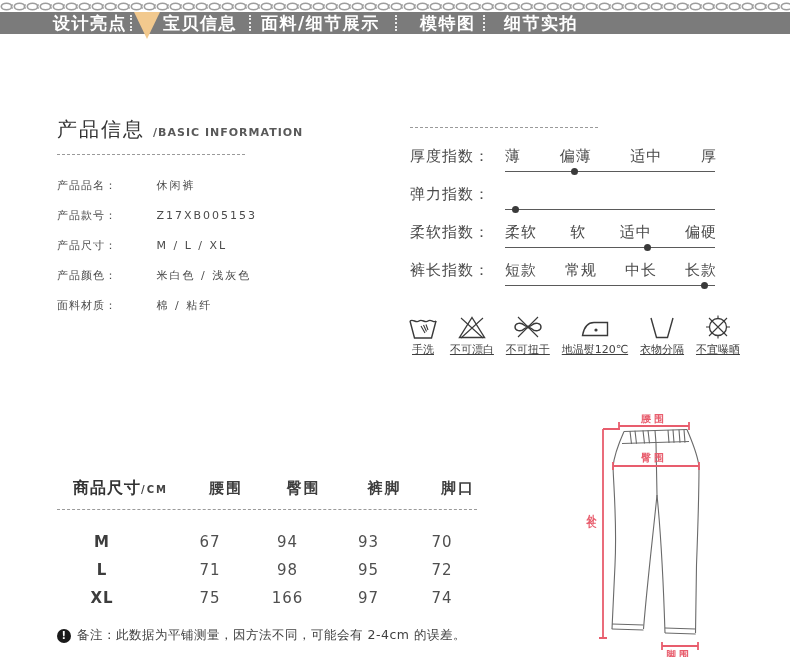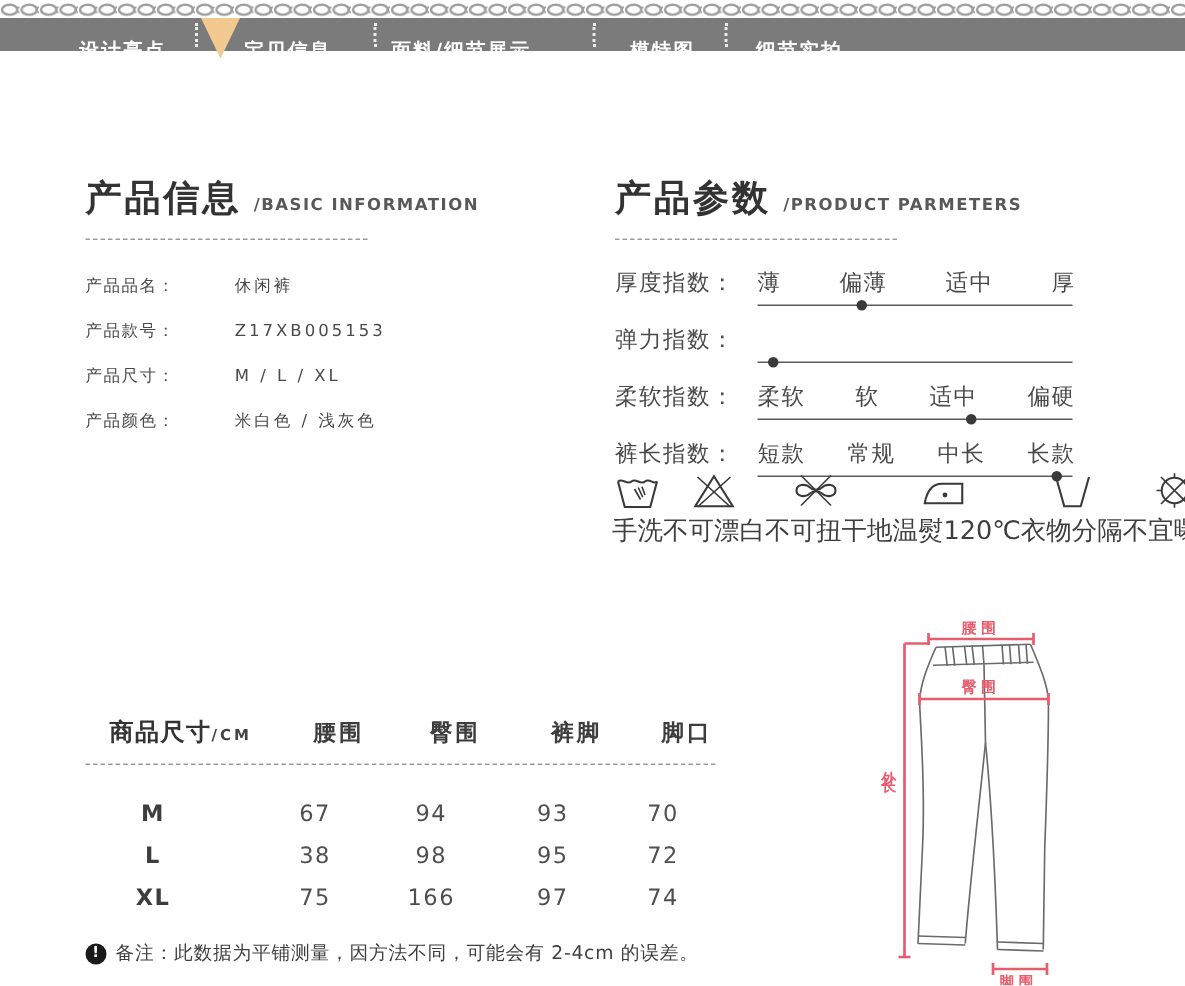--- a/index.html
+++ b/index.html
@@ -4,31 +4,31 @@
 <style>
   html,body{margin:0;padding:0;background:#fff;}
   .page{position:relative;width:790px;height:657px;background:#fff;overflow:hidden;
         font-family:"DejaVu Sans","Liberation Sans",sans-serif;color:#4a4a4a;}
 
   
   .chain{position:absolute;top:2px;left:0;width:790px;height:9px;display:block;}
 
   
   .navbar{position:absolute;top:12px;left:0;width:790px;height:22px;background:#7b7b7b;}
-  .tab{position:absolute;top:12px;line-height:22px;color:#fff;font-weight:bold;font-size:13px;
+  .tab{position:absolute;top:0;line-height:22px;color:#fff;font-weight:bold;font-size:17px;
        letter-spacing:1.5px;white-space:nowrap;cursor:pointer;}
   .t1{left:53px}.t2{left:163px}.t3{left:261px}.t4{left:420px}.t5{left:504px}
   .vsep{position:absolute;top:3px;height:16px;border-left:2px dotted #ececec;}
   .s1{left:130px}.s2{left:249px}.s3{left:395px}.s4{left:483px}
   .pointer{position:absolute;top:0;left:134px;width:0;height:0;z-index:2;
            border-left:13px solid transparent;border-right:13px solid transparent;
            border-top:27px solid #f2c98e;}
 
   
-  .sec-title{font-size:24px;font-weight:bold;color:#333;letter-spacing:2px;}
+  .sec-title{font-size:20px;font-weight:normal;color:#333;letter-spacing:2px;}
   .sec-sub{font-size:11px;color:#595959;letter-spacing:1px;margin-left:3px;font-weight:bold;}
   .dash{margin-top:11px;width:188px;border-top:1px dashed #9a9a9a;height:0;}
 
   
   .basic-info{position:absolute;left:57px;top:116px;width:335px;}
   .info-rows{margin-top:16px;}
   .info-row{height:30px;line-height:30px;font-size:11px;white-space:nowrap;}
   .info-row .lbl{display:inline-block;min-width:96px;color:#4a4a4a;letter-spacing:1px;}
   .info-row .val{color:#4a4a4a;letter-spacing:2px;}
 
@@ -38,21 +38,21 @@
   .param-row{position:relative;height:24px;margin-bottom:14px;}
   .plabel{position:absolute;left:0;top:0;font-size:15px;letter-spacing:1px;line-height:24px;white-space:nowrap;}
   .opts{position:absolute;left:95px;top:0;width:212px;height:24px;display:flex;
         justify-content:space-between;font-size:15px;line-height:24px;letter-spacing:1px;}
   .track{position:absolute;left:95px;top:27px;width:210px;border-top:1px solid #5a5a5a;height:0;}
   .dot{position:absolute;top:24px;width:7px;height:7px;border-radius:50%;background:#3a3a3a;}
 
   
   .care{position:absolute;left:408px;top:314px;width:332px;display:flex;justify-content:space-between;}
   .care-item{display:flex;flex-direction:column;align-items:center;}
-  .care-label{font-size:17px;color:#3f3f3f;margin-top:2px;white-space:nowrap;}
+  .care-label{font-size:11px;color:#3f3f3f;margin-top:2px;white-space:nowrap;text-decoration:underline;}
 
   
   .sizes{position:absolute;left:57px;top:478px;width:420px;}
   .thead{display:grid;grid-template-columns:118px 70px 85px 77px 70px;align-items:baseline;margin-left:16px;}
   .thead .col{text-align:center;font-weight:bold;font-size:15px;letter-spacing:2px;color:#3d3d3d;}
   .thead .c0{text-align:left;}
   .tname{font-size:16px;font-weight:bold;color:#333;letter-spacing:1px;}
   .tunit{font-size:10px;font-weight:bold;color:#444;}
   .tdash{margin-top:10px;width:420px;border-top:1px dashed #9a9a9a;height:0;}
   .trows{margin-top:18px;}
@@ -119,28 +119,28 @@
         <span class="val">Z17XB005153</span>
       </div>
       <div class="info-row">
         <span class="lbl">产品尺寸：</span>
         <span class="val">M / L / XL</span>
       </div>
       <div class="info-row">
         <span class="lbl">产品颜色：</span>
         <span class="val">米白色 / 浅灰色</span>
       </div>
+      <div class="info-row">
+        <span class="lbl">面料材质：</span>
+        <span class="val">棉 / 粘纤</span>
+      </div>
     </div>
   </section>
 
   <section class="params">
-    <div>
-      <span class="sec-title">产品参数</span>
-      <span class="sec-sub">/PRODUCT PARMETERS</span>
-    </div>
     <div class="dash"></div>
     <div class="param-rows">
       <div class="param-row">
         <span class="plabel">厚度指数：</span>
         <div class="opts">
           <span>薄</span>
           <span>偏薄</span>
           <span>适中</span>
           <span>厚</span>
         </div>
@@ -237,21 +237,21 @@
     <div class="trows">
       <div class="trow">
         <div class="c0">M</div>
         <div>67</div>
         <div>94</div>
         <div>93</div>
         <div>70</div>
       </div>
       <div class="trow">
         <div class="c0">L</div>
-        <div>38</div>
+        <div>71</div>
         <div>98</div>
         <div>95</div>
         <div>72</div>
       </div>
       <div class="trow">
         <div class="c0">XL</div>
         <div>75</div>
         <div>166</div>
         <div>97</div>
         <div>74</div>

